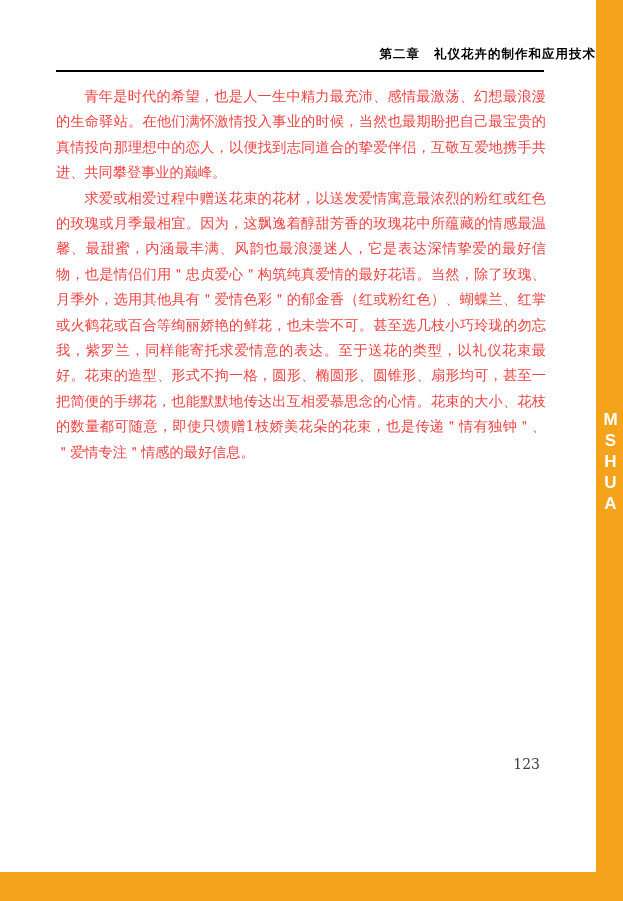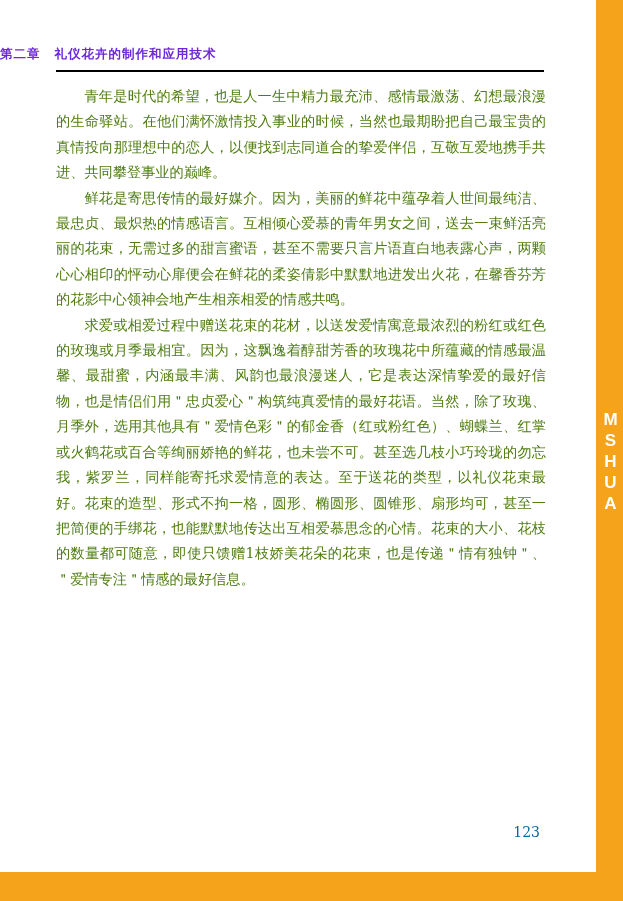--- a/index.html
+++ b/index.html
@@ -67,25 +67,25 @@
     height: 29px;
     background: #f5a31a;
   }
 
   
   .header {
     position: absolute;
     left: 0;
     top: 46px;
     width: 596px;
-    text-align: left;
+    text-align: right;
     font-size: 12.5px;
     font-weight: bold;
     letter-spacing: 1px;
-    color: #6d28d9;
+    color: #000000;
     font-family: "DejaVu Serif", "Liberation Serif", serif;
   }
   .header .ch-sep {
     display: inline-block;
     width: 14px;
   }
 
   .rule {
     position: absolute;
     left: 56px;
@@ -96,56 +96,55 @@
   }
 
   
   .body-text {
     position: absolute;
     left: 56px;
     top: 84px;
     width: 490px;
     font-size: 14.2px;
     line-height: 25.4px;
-    color: #4d7c0f;
+    color: #ef4444;
     text-align: justify;
     text-justify: inter-character;
   }
   .body-text p {
     margin: 0;
     text-indent: 2em;
   }
 
   .page-number {
     position: absolute;
     left: 0;
-    top: 824px;
+    top: 756px;
     width: 540px;
     text-align: right;
     font-size: 14px;
-    color: #0369a1;
+    color: #404040;
     font-family: "DejaVu Serif", "Liberation Serif", serif;
   }
 </style>
 </head>
 <body>
 
 <div class="page">
 
   <div class="paper">
 
     <div class="header">
       <span>第二章</span><span class="ch-sep"></span><span>礼仪花卉的制作和应用技术</span>
     </div>
 
     <div class="rule"></div>
 
     <div class="body-text">
       <p>青年是时代的希望，也是人一生中精力最充沛、感情最激荡、幻想最浪漫的生命驿站。在他们满怀激情投入事业的时候，当然也最期盼把自己最宝贵的真情投向那理想中的恋人，以便找到志同道合的挚爱伴侣，互敬互爱地携手共进、共同攀登事业的巅峰。</p>
-      <p>鲜花是寄思传情的最好媒介。因为，美丽的鲜花中蕴孕着人世间最纯洁、最忠贞、最炽热的情感语言。互相倾心爱慕的青年男女之间，送去一束鲜活亮丽的花束，无需过多的甜言蜜语，甚至不需要只言片语直白地表露心声，两颗心心相印的怦动心扉便会在鲜花的柔姿倩影中默默地进发出火花，在馨香芬芳的花影中心领神会地产生相亲相爱的情感共鸣。</p>
       <p>求爱或相爱过程中赠送花束的花材，以送发爱情寓意最浓烈的粉红或红色的玫瑰或月季最相宜。因为，这飘逸着醇甜芳香的玫瑰花中所蕴藏的情感最温馨、最甜蜜，内涵最丰满、风韵也最浪漫迷人，它是表达深情挚爱的最好信物，也是情侣们用＂忠贞爱心＂构筑纯真爱情的最好花语。当然，除了玫瑰、月季外，选用其他具有＂爱情色彩＂的郁金香（红或粉红色）、蝴蝶兰、红掌或火鹤花或百合等绚丽娇艳的鲜花，也未尝不可。甚至选几枝小巧玲珑的勿忘我，紫罗兰，同样能寄托求爱情意的表达。至于送花的类型，以礼仪花束最好。花束的造型、形式不拘一格，圆形、椭圆形、圆锥形、扇形均可，甚至一把简便的手绑花，也能默默地传达出互相爱慕思念的心情。花束的大小、花枝的数量都可随意，即使只馈赠1枝娇美花朵的花束，也是传递＂情有独钟＂、＂爱情专注＂情感的最好信息。</p>
     </div>
 
     <div class="page-number">123</div>
 
   </div>
 
   <div class="side-strip">
     <div class="side-strip-text">MSHUA</div>
   </div>

